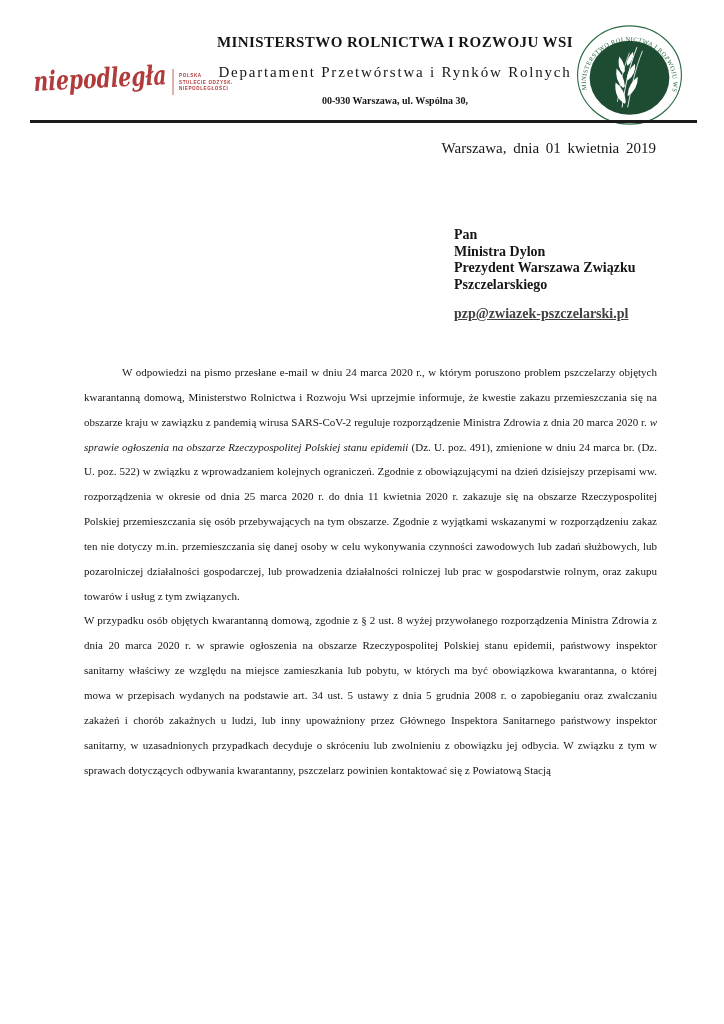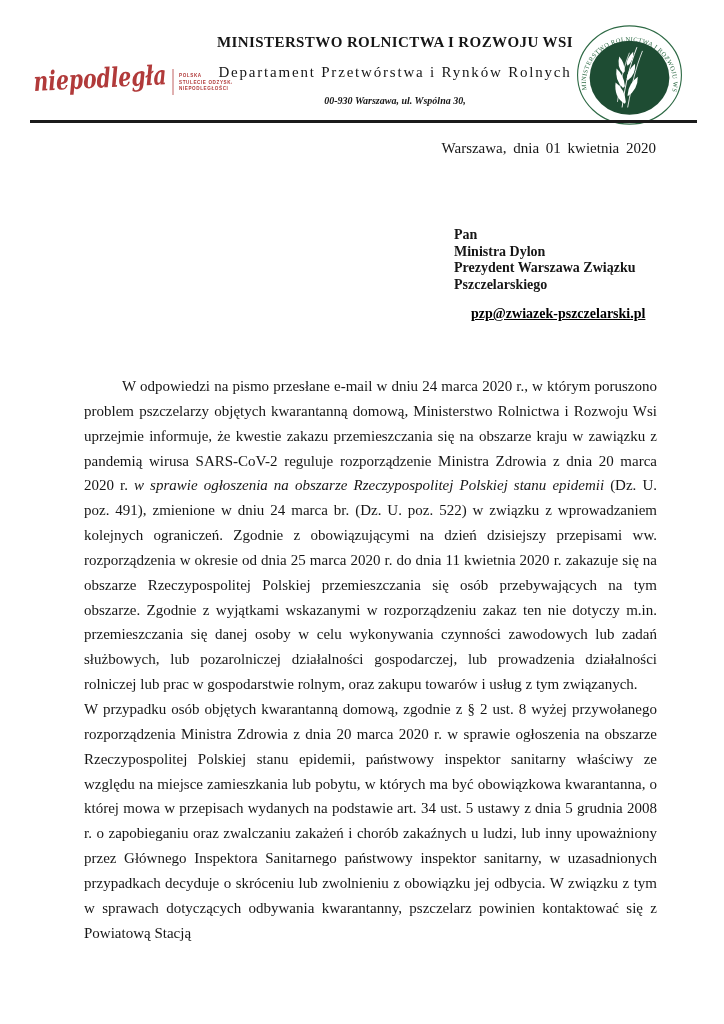--- a/index.html
+++ b/index.html
@@ -19,21 +19,21 @@
   }
   .ministry-title{
     font-weight:bold;font-size:15px;letter-spacing:.4px;
     margin:0 0 13px 0;
   }
   .department-line{
     font-size:15px;letter-spacing:1.8px;
     margin:0 0 13px 0;
   }
   .address-line{
-    font-weight:bold;font-size:10px;line-height:13px;margin:0;font-style:italic;
+    font-weight:bold;font-size:10px;line-height:13px;margin:0;
   }
   .niepodlegla-logo{position:absolute;left:32px;top:56px;width:200px;height:52px;}
   .ministry-seal{position:absolute;left:573px;top:24px;width:113px;height:102px;}
   .header-rule{
     position:absolute;top:120px;left:30px;width:667px;height:3px;
     background:#1b1b1b;
   }
   
   .date-line{
     position:absolute;top:140px;right:68px;
@@ -47,27 +47,26 @@
   .recipient-block{
     position:absolute;left:454px;top:227px;
     font-weight:bold;font-size:14px;line-height:16.5px;
   }
   .recipient-block div{margin:0;}
   .recipient-email{
     display:inline-block;
     margin-top:13px;
     text-decoration:underline;
     font-weight:bold;font-size:14px;
-    color:#000000;
-    margin-left:17px;
+    color:#404040;
   }
   
   .letter-body{
-    position:absolute;left:84px;top:374px;width:573px;
-    font-size:15px;line-height:24.85px;
+    position:absolute;left:84px;top:360px;width:573px;
+    font-size:11px;line-height:24.85px;
     text-align:justify;
   }
   .letter-body p{margin:0;}
   .para-first{text-indent:38px;}
   .italic-seg{font-style:italic;}
 </style>
 </head>
 <body>
 
 <div class="page">
@@ -101,21 +100,21 @@
       <path d="M53,69 Q44,61 46,48 Q54,55 55,67 Z" fill="#ffffff"></path>
       <path d="M53,53 Q46,46 49,35 Q55,42 55,51 Z" fill="#ffffff"></path>
       <path d="M58,78 Q69,71 69,57 Q59,64 58,76 Z" fill="#ffffff"></path>
       <path d="M58,61 Q67,55 66,43 Q58,50 57,59 Z" fill="#ffffff"></path>
       <path d="M58,45 Q65,39 64,30 Q57,37 57,43 Z" fill="#ffffff"></path>
     </g>
   </svg>
 
   <div class="header-rule"></div>
 
-  <div class="date-line">Warszawa, dnia 01 kwietnia 2020</div>
+  <div class="date-line">Warszawa, dnia 01 kwietnia 2019</div>
 
   <div class="recipient-block">
     <div>Pan</div>
     <div>Ministra Dylon</div>
     <div>Prezydent Warszawa Związku</div>
     <div>Pszczelarskiego</div>
     <a class="recipient-email">pzp@zwiazek-pszczelarski.pl</a>
   </div>
 
   <div class="letter-body">

